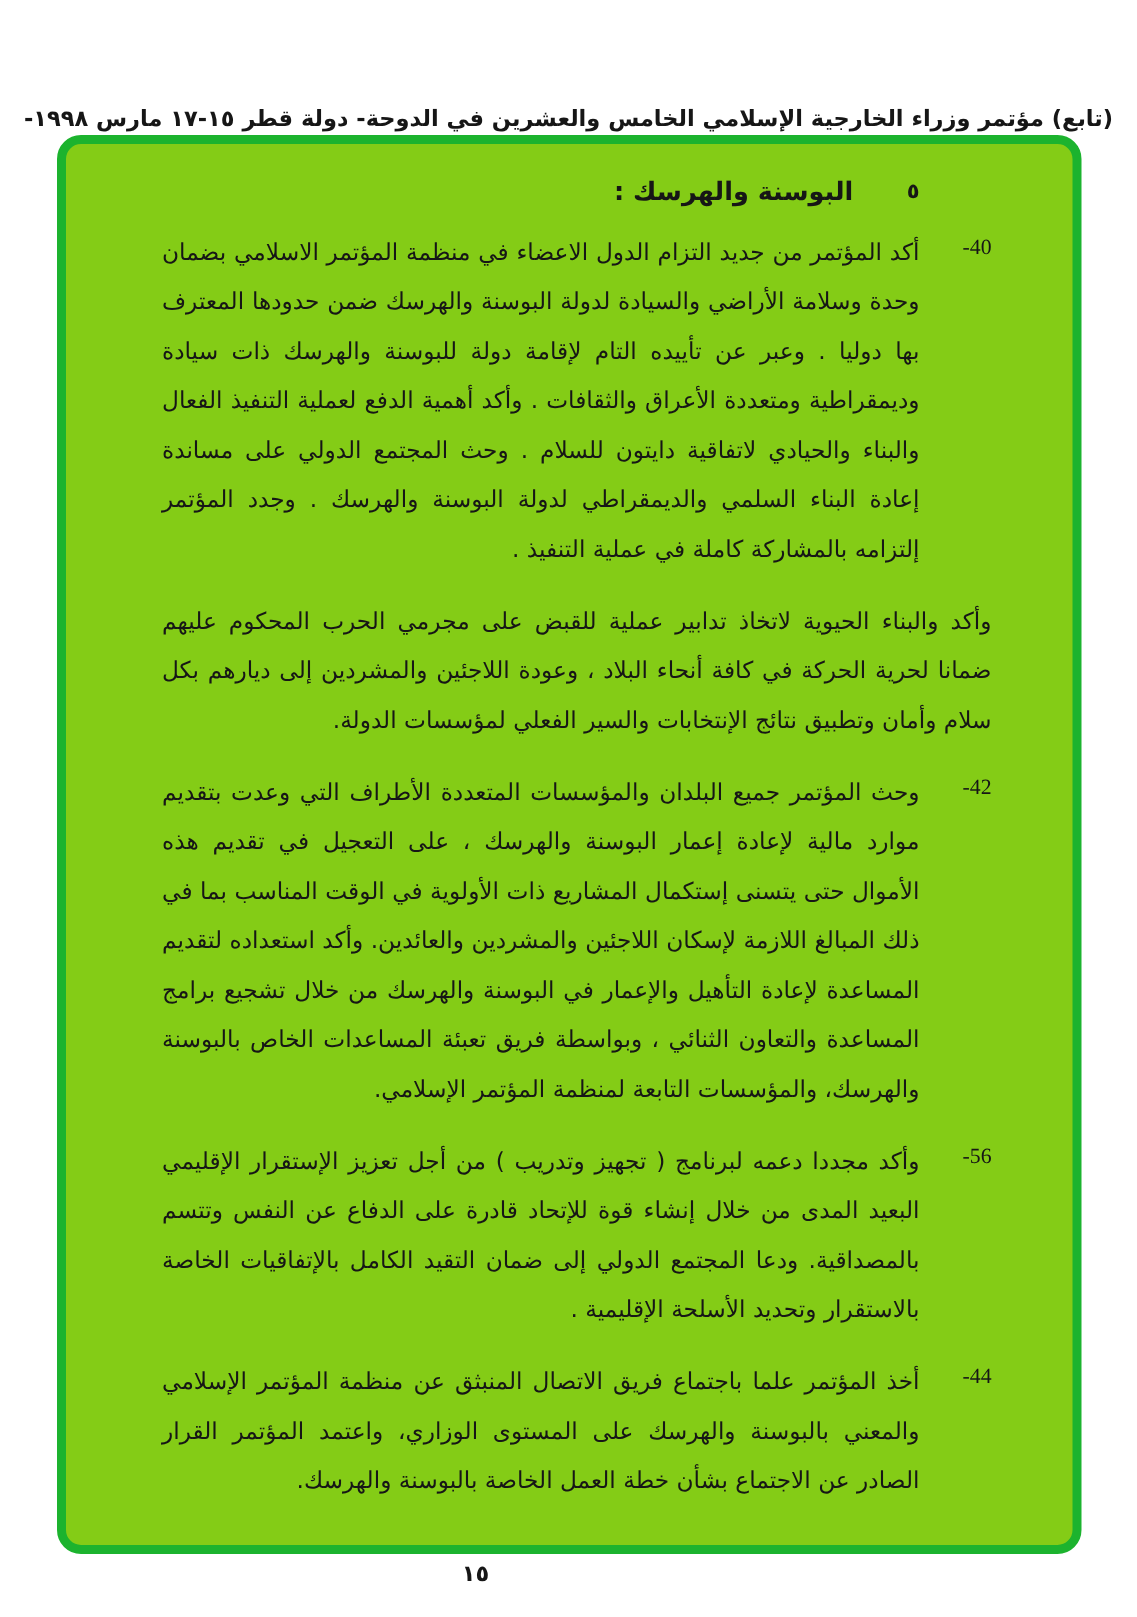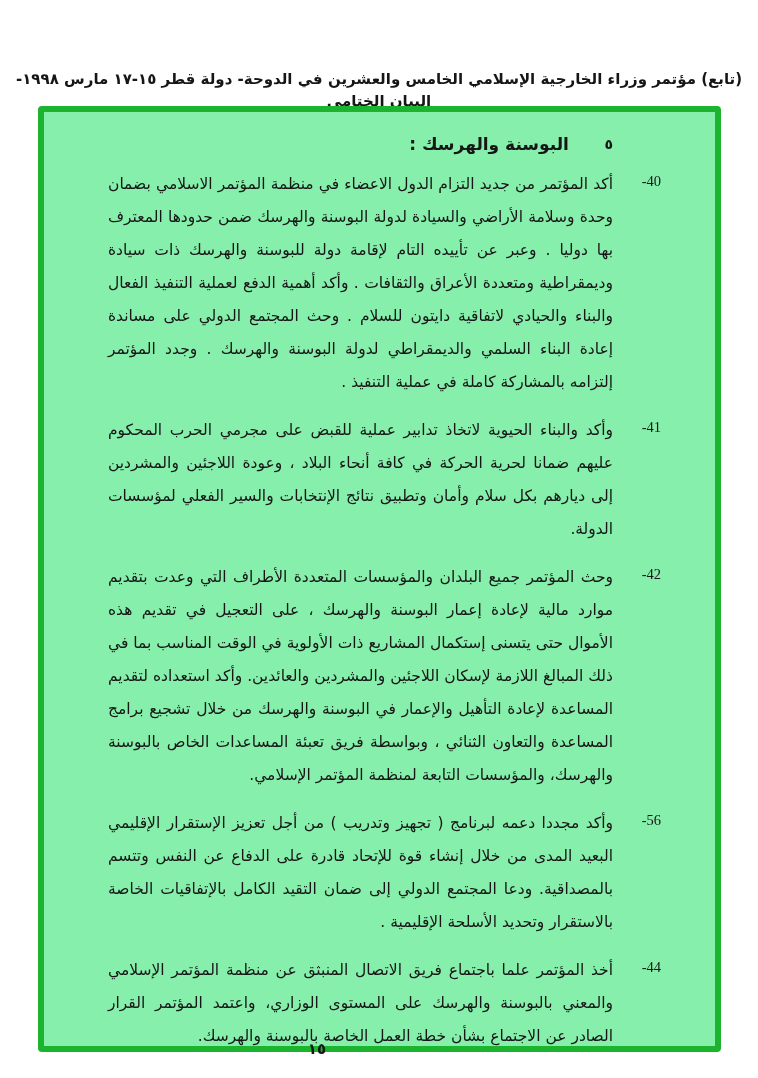--- a/index.html
+++ b/index.html
@@ -12,24 +12,23 @@
   }
   .header { position:absolute; top:20px; left:0; width:758px; text-align:center; direction:rtl; }
   .header-line1 { font-size:15px; font-weight:bold; line-height:22px; padding:0 12px;margin-top:48px; }
   .header-line2 { margin-top:8px; font-size:11px; font-weight:bold; }
 
   .doc-box {
     position:absolute; left:38px; top:90px;
     width:683px; height:946px;
     box-sizing:border-box;
     border:6px solid #1cb32e;
-    border-radius:4px;
-    background:#86efac;
+    border-radius:16px;
+    background:#84cc16;
     overflow:hidden;
-    margin-top:16px;
   }
   .content { direction:rtl; padding:16px 54px 0 64px; }
 
   .section-row { margin:6px 0 14px; padding-right:48px; font-weight:bold; }
   .section-marker { display:inline-block; margin-left:30px; font-size:14px; vertical-align:1px; }
   .section-title { font-size:17px; }
 
   .item { display:flex; margin-bottom:15px; }
   .num {
     flex:0 0 48px;
@@ -73,21 +72,20 @@
       <span class="section-marker">٥</span>
       <span class="section-title">البوسنة والهرسك :</span>
     </div>
 
     <div class="item">
       <span class="num">40-</span>
       <p class="ptext">أكد المؤتمر من جديد التزام الدول الاعضاء في منظمة المؤتمر الاسلامي بضمان وحدة وسلامة الأراضي والسيادة لدولة البوسنة والهرسك ضمن حدودها المعترف بها دوليا . وعبر عن تأييده التام لإقامة دولة للبوسنة والهرسك ذات سيادة وديمقراطية ومتعددة الأعراق والثقافات . وأكد أهمية الدفع لعملية التنفيذ الفعال والبناء والحيادي لاتفاقية دايتون للسلام . وحث المجتمع الدولي على مساندة إعادة البناء السلمي والديمقراطي لدولة البوسنة والهرسك . وجدد المؤتمر إلتزامه بالمشاركة كاملة في عملية التنفيذ .</p>
     </div>
 
     <div class="item">
-      <span class="num">41-</span>
       <p class="ptext">وأكد والبناء الحيوية لاتخاذ تدابير عملية للقبض على مجرمي الحرب المحكوم عليهم ضمانا لحرية الحركة في كافة أنحاء البلاد ، وعودة اللاجئين والمشردين إلى ديارهم بكل سلام وأمان وتطبيق نتائج الإنتخابات والسير الفعلي لمؤسسات الدولة.</p>
     </div>
 
     <div class="item">
       <span class="num">42-</span>
       <p class="ptext">وحث المؤتمر جميع البلدان والمؤسسات المتعددة الأطراف التي وعدت بتقديم موارد مالية لإعادة إعمار البوسنة والهرسك ، على التعجيل في تقديم هذه الأموال حتى يتسنى إستكمال المشاريع ذات الأولوية في الوقت المناسب بما في ذلك المبالغ اللازمة لإسكان اللاجئين والمشردين والعائدين. وأكد استعداده لتقديم المساعدة لإعادة التأهيل والإعمار في البوسنة والهرسك من خلال تشجيع برامج المساعدة والتعاون الثنائي ، وبواسطة فريق تعبئة المساعدات الخاص بالبوسنة والهرسك، والمؤسسات التابعة لمنظمة المؤتمر الإسلامي.</p>
     </div>
 
     <div class="item">
       <span class="num">56-</span>

